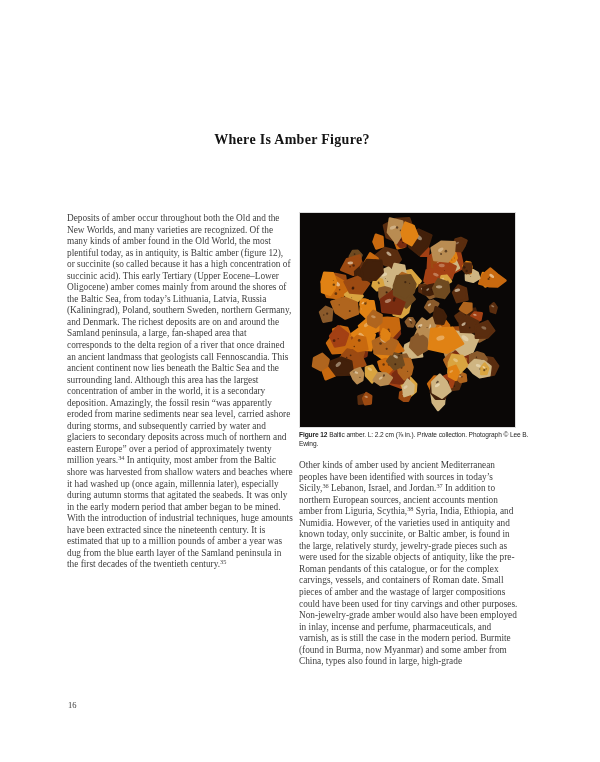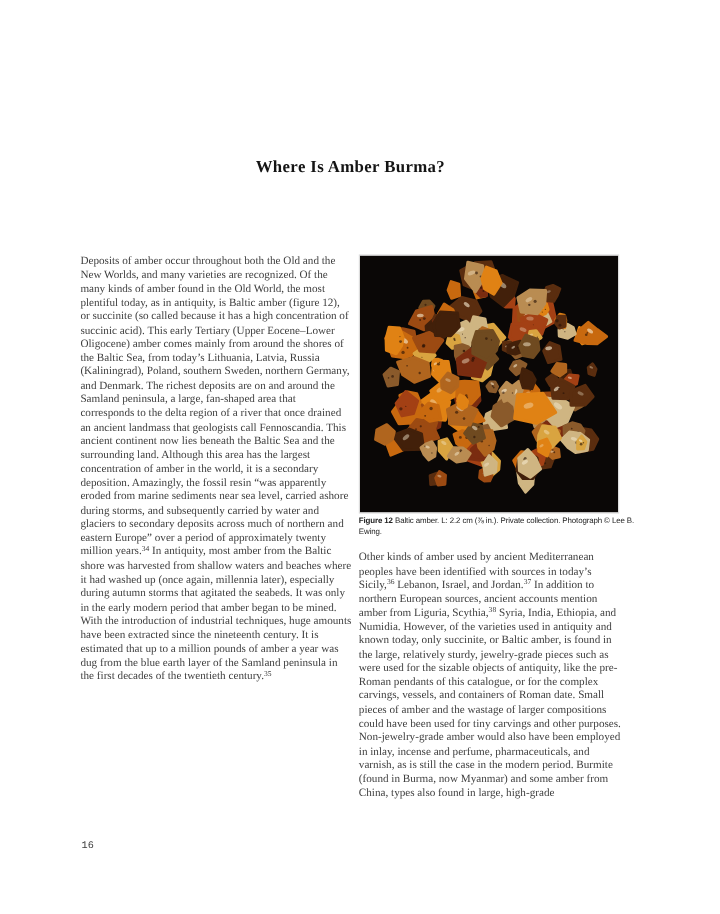--- a/index.html
+++ b/index.html
@@ -53,31 +53,31 @@
     font-family:"Liberation Sans", sans-serif;
     font-size:6.6px;
     line-height:8.8px;
     letter-spacing:-0.1px;
     color:#232323;
   }
   .figure-caption .cap-label{font-weight:bold;}
   .page-number{
     position:absolute;
     left:68px; top:700px;
-    font-family:Liberation Mono, monospace;
+    font-family:Liberation Serif, serif;
     font-size:8.5px;
     color:#3a3a3a;
   }
 </style>
 </head>
 <body>
 
 <div class="page">
 
-  <div class="page-title">Where Is Amber Burma?</div>
+  <div class="page-title">Where Is Amber Figure?</div>
 
   <div class="body-col col-left">Deposits of amber occur throughout both the Old and the New Worlds, and many varieties are recognized. Of the many kinds of amber found in the Old World, the most plentiful today, as in antiquity, is Baltic amber (figure 12), or succinite (so called because it has a high concentration of succinic acid). This early Tertiary (Upper Eocene–Lower Oligocene) amber comes mainly from around the shores of the Baltic Sea, from today’s Lithuania, Latvia, Russia (Kaliningrad), Poland, southern Sweden, northern Germany, and Denmark. The richest deposits are on and around the Samland peninsula, a large, fan-shaped area that corresponds to the delta region of a river that once drained an ancient landmass that geologists call Fennoscandia. This ancient continent now lies beneath the Baltic Sea and the surrounding land. Although this area has the largest concentration of amber in the world, it is a secondary deposition. Amazingly, the fossil resin “was apparently eroded from marine sediments near sea level, carried ashore during storms, and subsequently carried by water and glaciers to secondary deposits across much of northern and eastern Europe” over a period of approximately twenty million years.<sup>34</sup> In antiquity, most amber from the Baltic shore was harvested from shallow waters and beaches where it had washed up (once again, millennia later), especially during autumn storms that agitated the seabeds. It was only in the early modern period that amber began to be mined. With the introduction of industrial techniques, huge amounts have been extracted since the nineteenth century. It is estimated that up to a million pounds of amber a year was dug from the blue earth layer of the Samland peninsula in the first decades of the twentieth century.<sup>35</sup></div>
 
   <div class="figure-box">
     <svg viewBox="0 0 217 216" role="img" aria-label="Roughly circular pile of small polished Baltic amber stones photographed on a black background">
         <rect x="0" y="0" width="217" height="216" fill="#0a0706"></rect>
         <polygon points="129.3,172.4 135.7,164.9 146.2,166.1 147.4,175.3 142.7,182.7 133.3,180.9" fill="#c8690f" stroke="#c8690f" stroke-width="2.5" stroke-linejoin="round"></polygon>
         <polygon points="131.4,100.2 126.4,95.2 129.5,89.6 134.3,88.4 139.6,91.4 136.7,96.9" fill="#8a5a2b" stroke="#8a5a2b" stroke-width="2.5" stroke-linejoin="round"></polygon>
         <ellipse cx="131.5" cy="91.3" rx="1.9" ry="1.0" fill="#f7ecd2" opacity="0.58" transform="rotate(-37 133.1 93.3)"></ellipse>
         <polygon points="62.8,128.2 58.3,121.7 64.6,116.3 72.0,119.8 71.8,128.6" fill="#a34014" stroke="#a34014" stroke-width="2.5" stroke-linejoin="round"></polygon>

